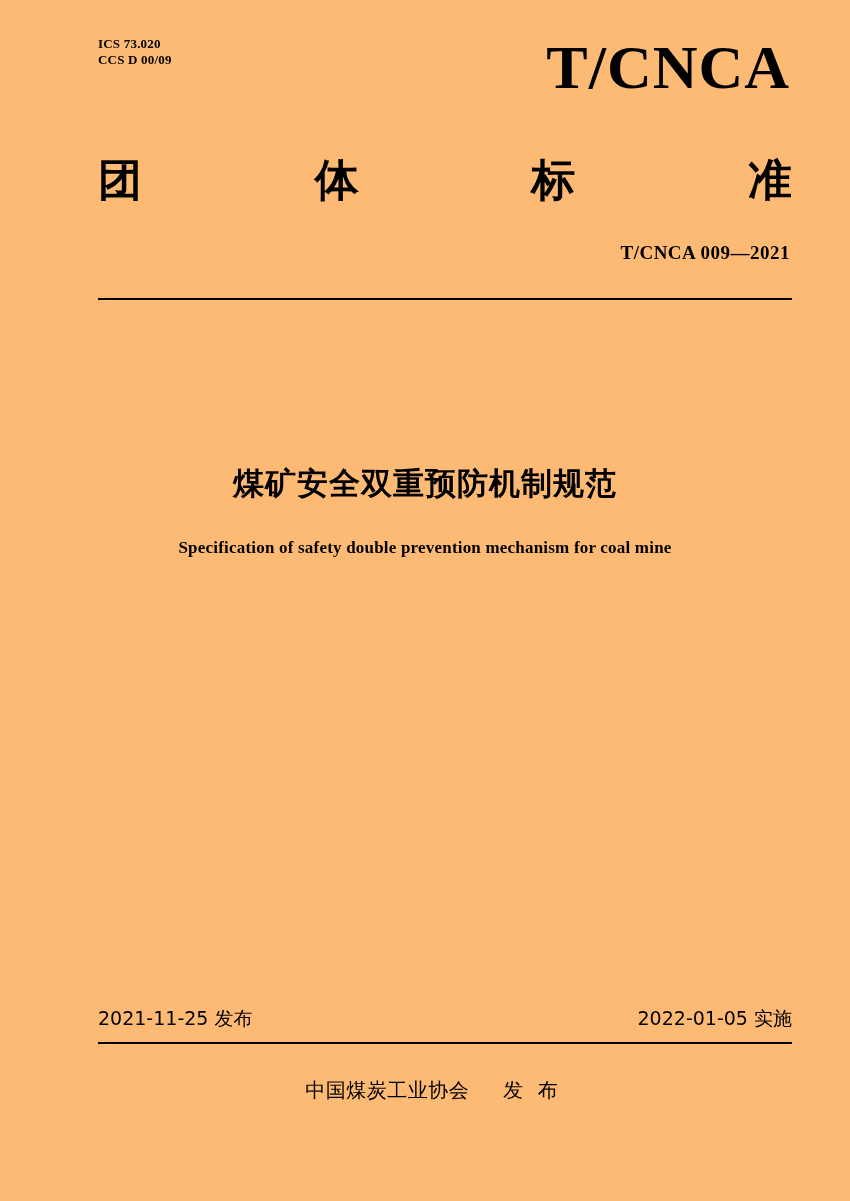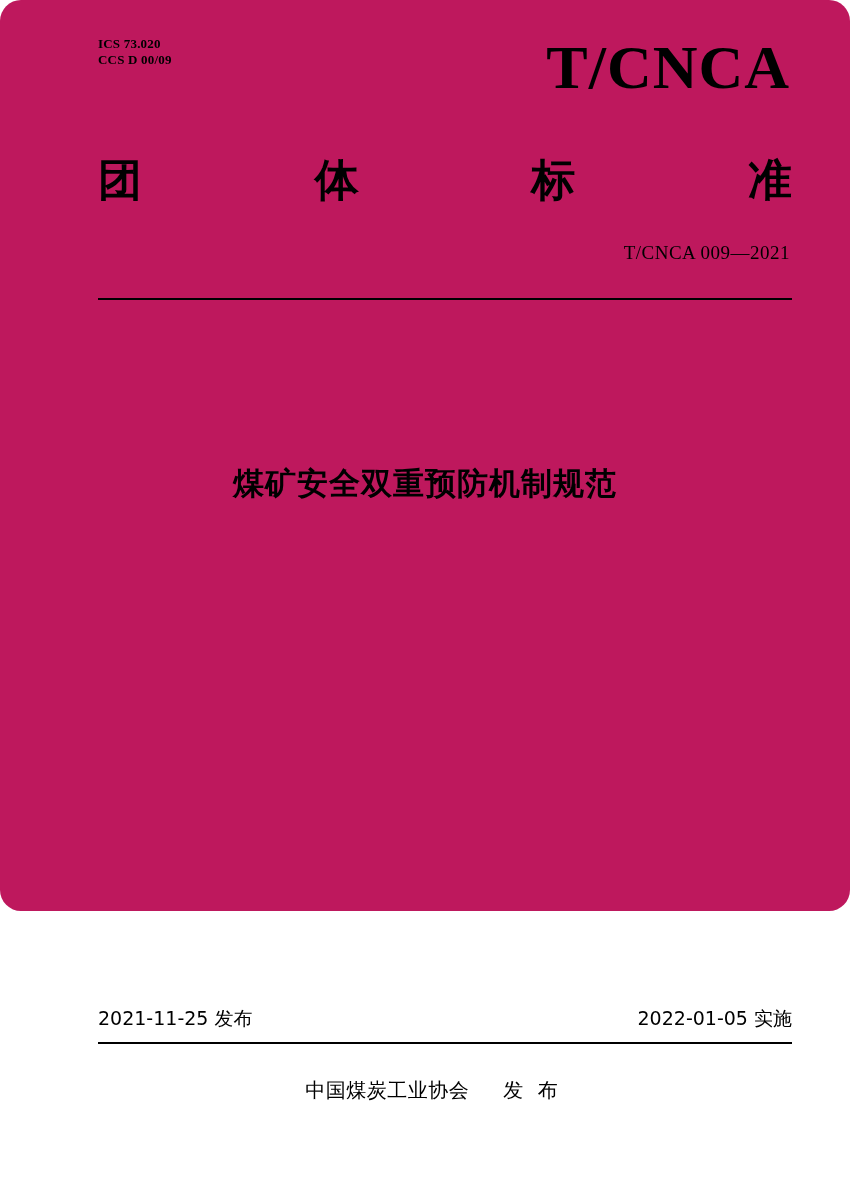--- a/index.html
+++ b/index.html
@@ -12,23 +12,22 @@
     height: 1201px;
     position: relative;
     font-family: "Liberation Serif", serif;
     color: #000000;
     overflow: hidden;
   }
   .page {
     position: absolute;
     left: 0; top: 0;
     width: 850px;
-    height: 911px;
-    background: #be185d;
-    border-radius: 21px;
+    height: 1201px;
+    background: #fdba74;
   }
 
   
   .ics-block {
     position: absolute;
     left: 98px;
     top: 36px;
     font-family: "Liberation Serif", serif;
     font-weight: bold;
     font-size: 13px;
@@ -65,21 +64,21 @@
     line-height: 56px;
   }
   .tuanti span { display: inline-block; }
 
   
   .std-no {
     position: absolute;
     right: 60px;
     top: 242px;
     font-family: "Liberation Serif", serif;
-    font-weight: normal;
+    font-weight: bold;
     font-size: 19px;
     letter-spacing: 0.5px;
     white-space: nowrap;
   }
 
   
   .rule-top {
     position: absolute;
     left: 98px;
     top: 298px;
@@ -170,20 +169,21 @@
     <span>体</span>
     <span>标</span>
     <span>准</span>
   </div>
 
   <div class="std-no">T/CNCA 009—2021</div>
 
   <div class="rule-top"></div>
 
   <div class="title-cn">煤矿安全双重预防机制规范</div>
+  <div class="title-en">Specification of safety double prevention mechanism for coal mine</div>
 
   <div class="date-row">
     <div class="date">2021-11-25 发布</div>
     <div class="date">2022-01-05 实施</div>
   </div>
 
   <div class="rule-bottom"></div>
 
   <div class="issuer">
     <span class="org">中国煤炭工业协会</span><span class="verb">发 布</span>

